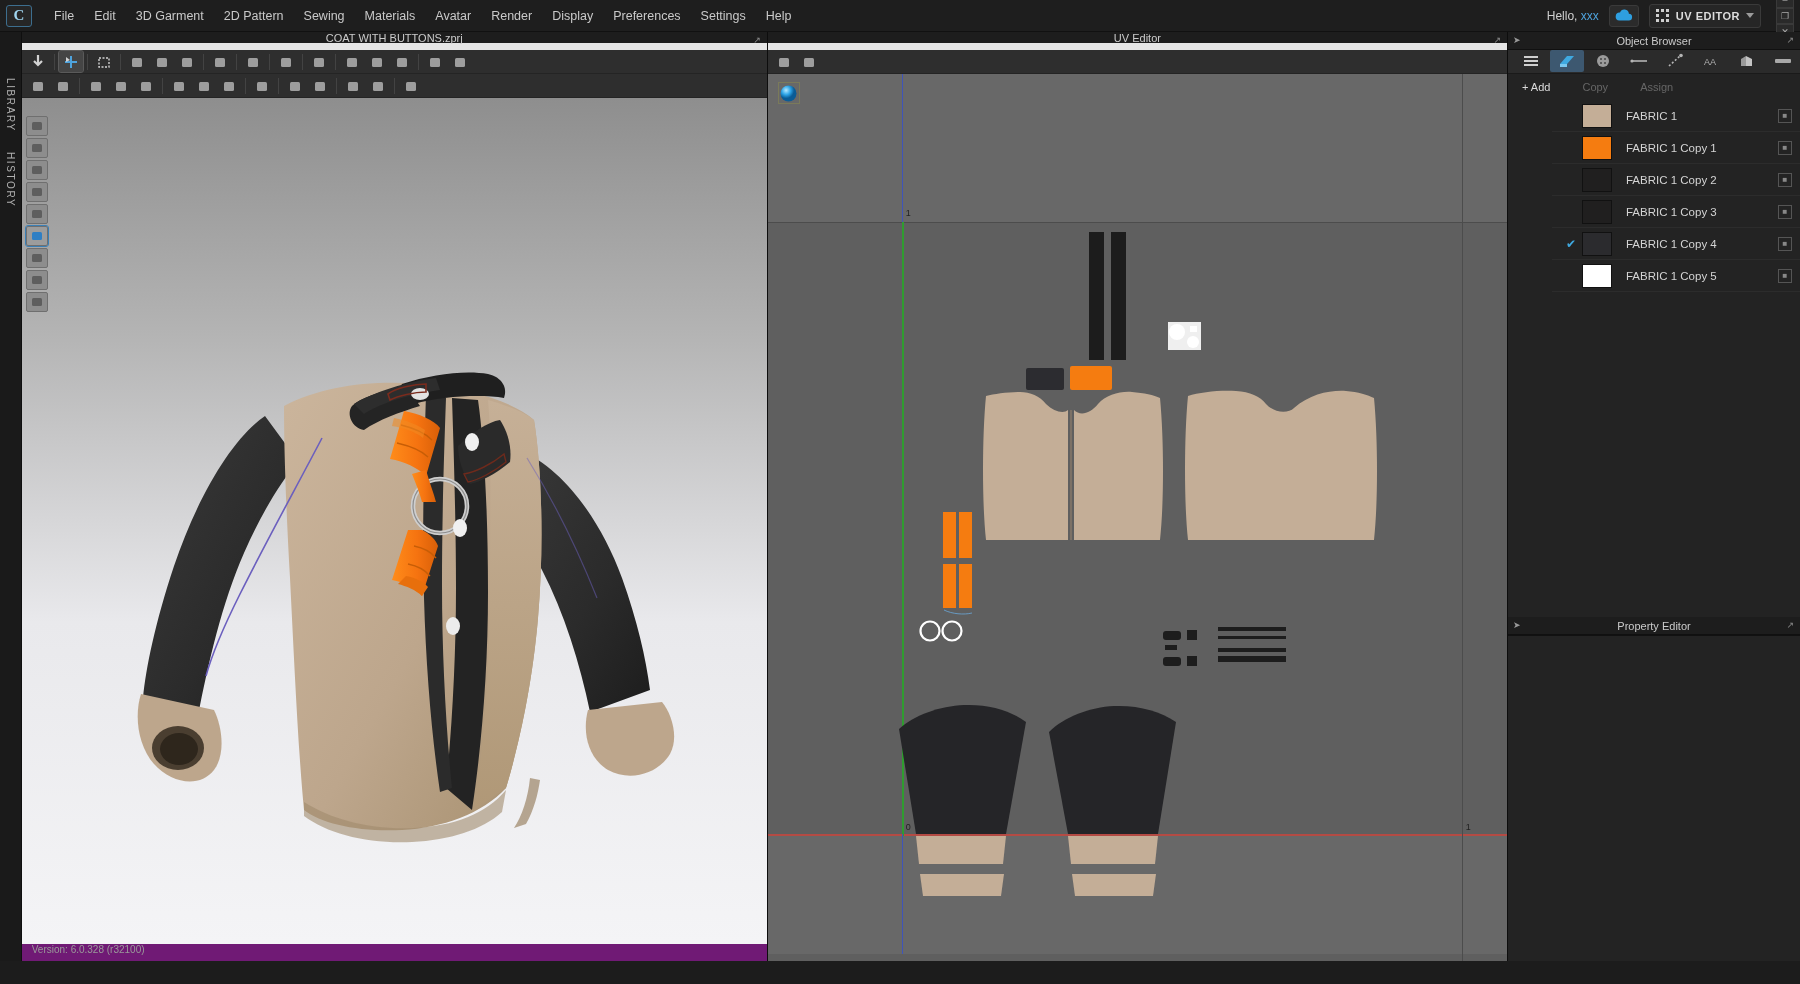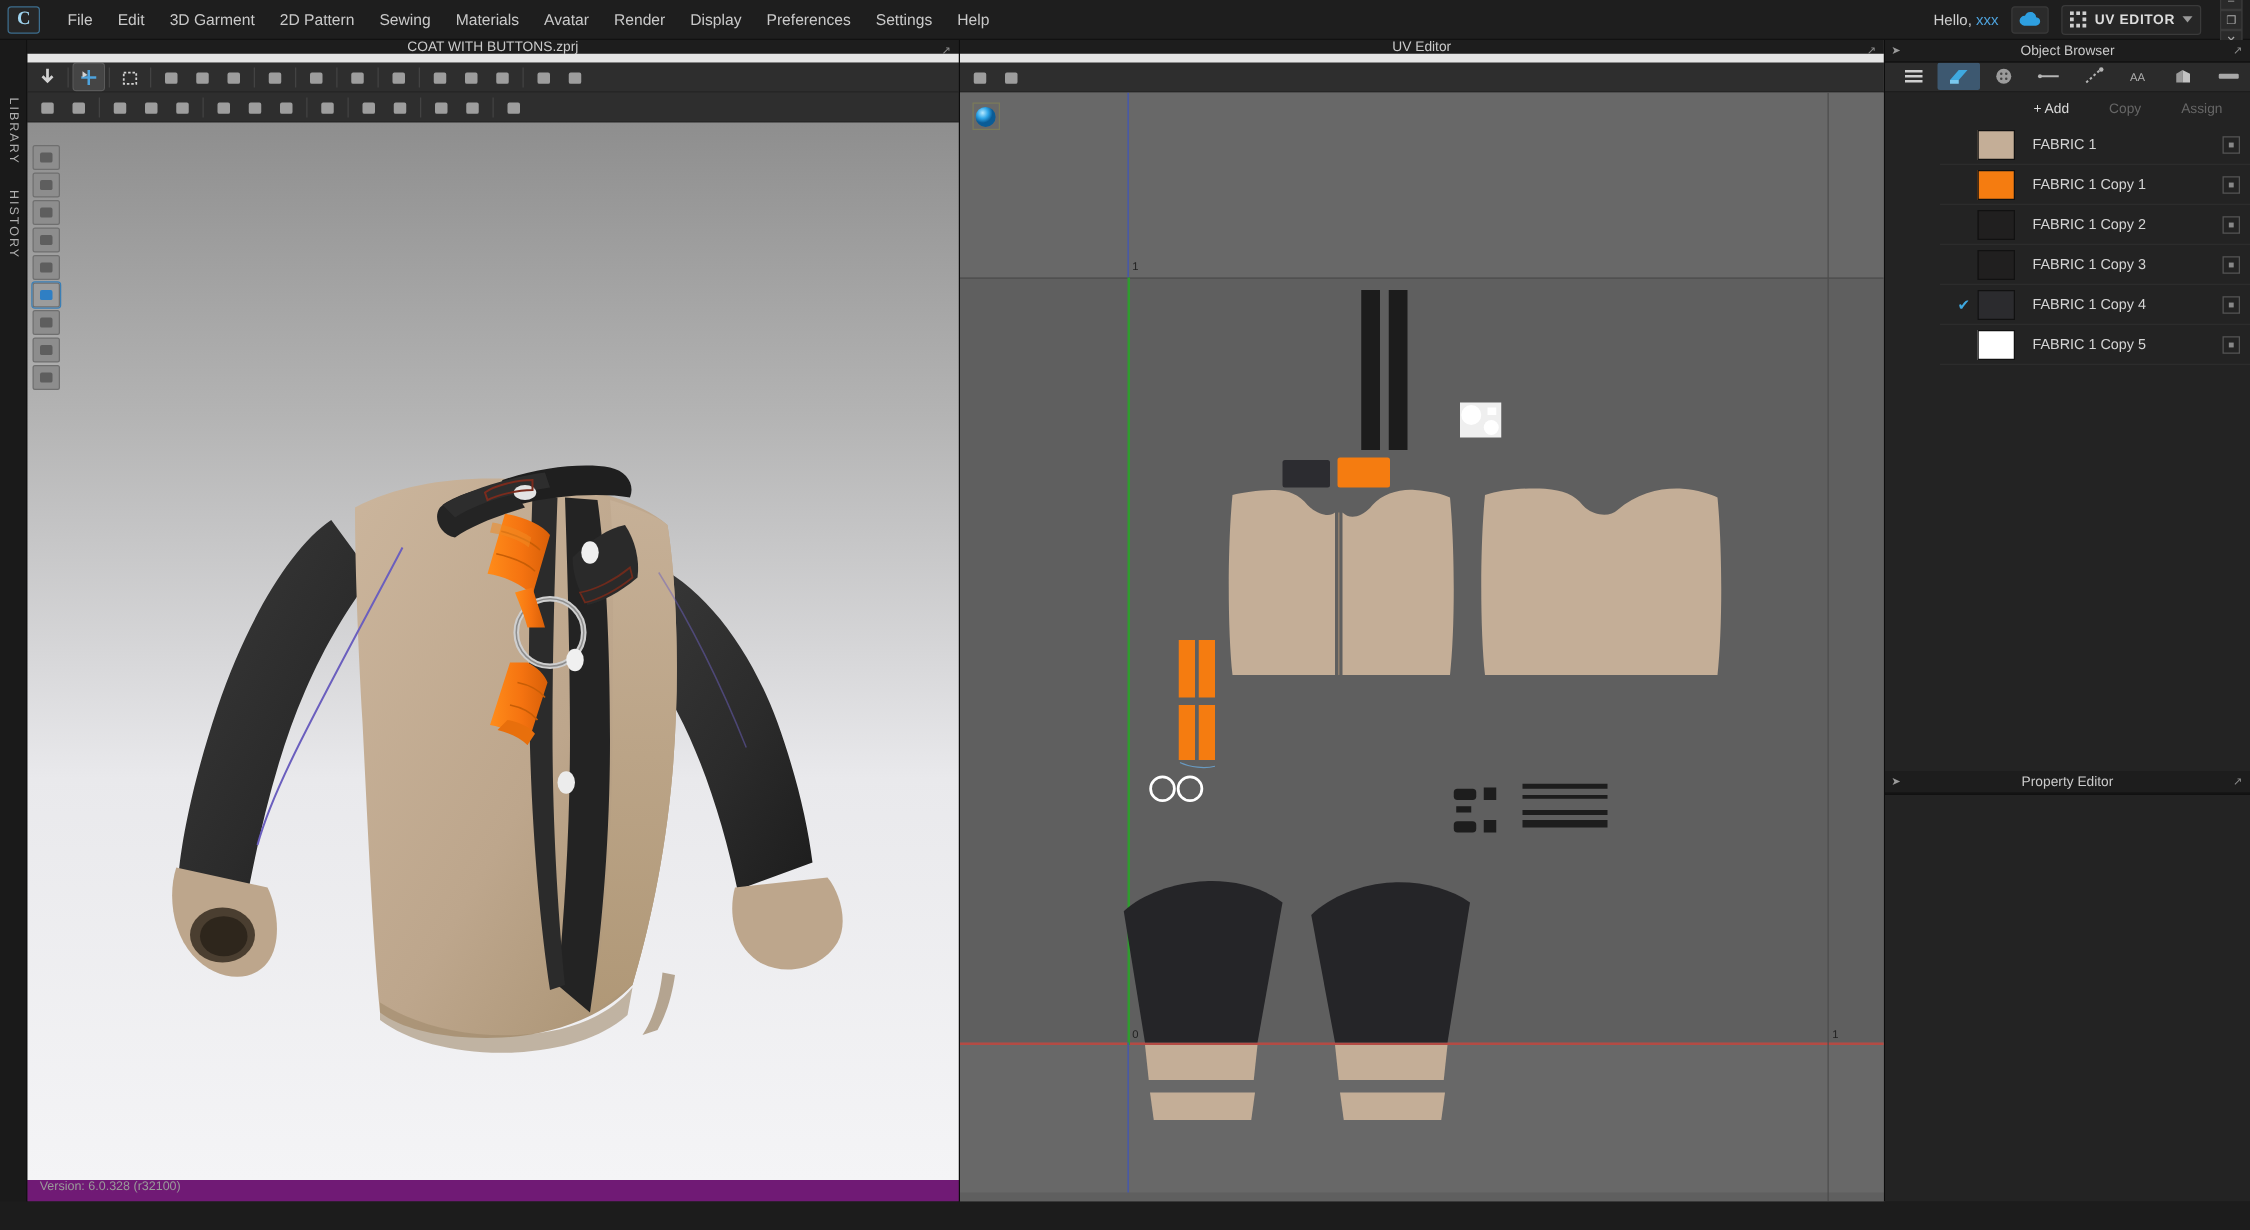--- a/index.html
+++ b/index.html
@@ -75,21 +75,21 @@
   #dock { flex:1; background:#232323; display:flex; flex-direction:column; }
   .dock-title { height:18px; background:#1d1d1d; font-size:11px; color:#cbcbcb;
     display:flex; align-items:center; justify-content:center; position:relative;
     border-bottom:1px solid #101010; }
   .pin { position:absolute; left:5px; top:3px; font-size:9px; color:#9a9a9a; }
   #objtabs { height:24px; background:#2b2b2b; display:flex; align-items:flex-start;
     padding-left:6px; gap:2px; border-bottom:1px solid #1a1a1a; }
   .otab { width:34px; height:22px; display:flex; align-items:center;
     justify-content:center; border-radius:2px; }
   .otab.act { background:#3d5870; }
-  #objactions { height:26px; display:flex; align-items:center; justify-content:flex-end;
+  #objactions { height:26px; display:flex; align-items:center; 
     gap:4px; padding-right:8px; background:#232323; }
   .oact { font-size:11px; padding:3px 14px; border-radius:2px; color:#d2d2d2; }
   .oact.dis { color:#666; }
   .oact.add { color:#dcdcdc; }
   #fablist { flex:0 0 auto; }
   .frow { height:32px; display:flex; align-items:center; padding:0 8px;
     border-bottom:1px solid #2c2c2c;margin-left:44px; }
   .fchk { width:22px; text-align:center; font-size:12px; color:#3fa9e0; }
   .fsw { width:30px; height:24px; border:1px solid #111; }
   .flabel { flex:1; font-size:11.5px; color:#d4d4d4; padding-left:14px; }

